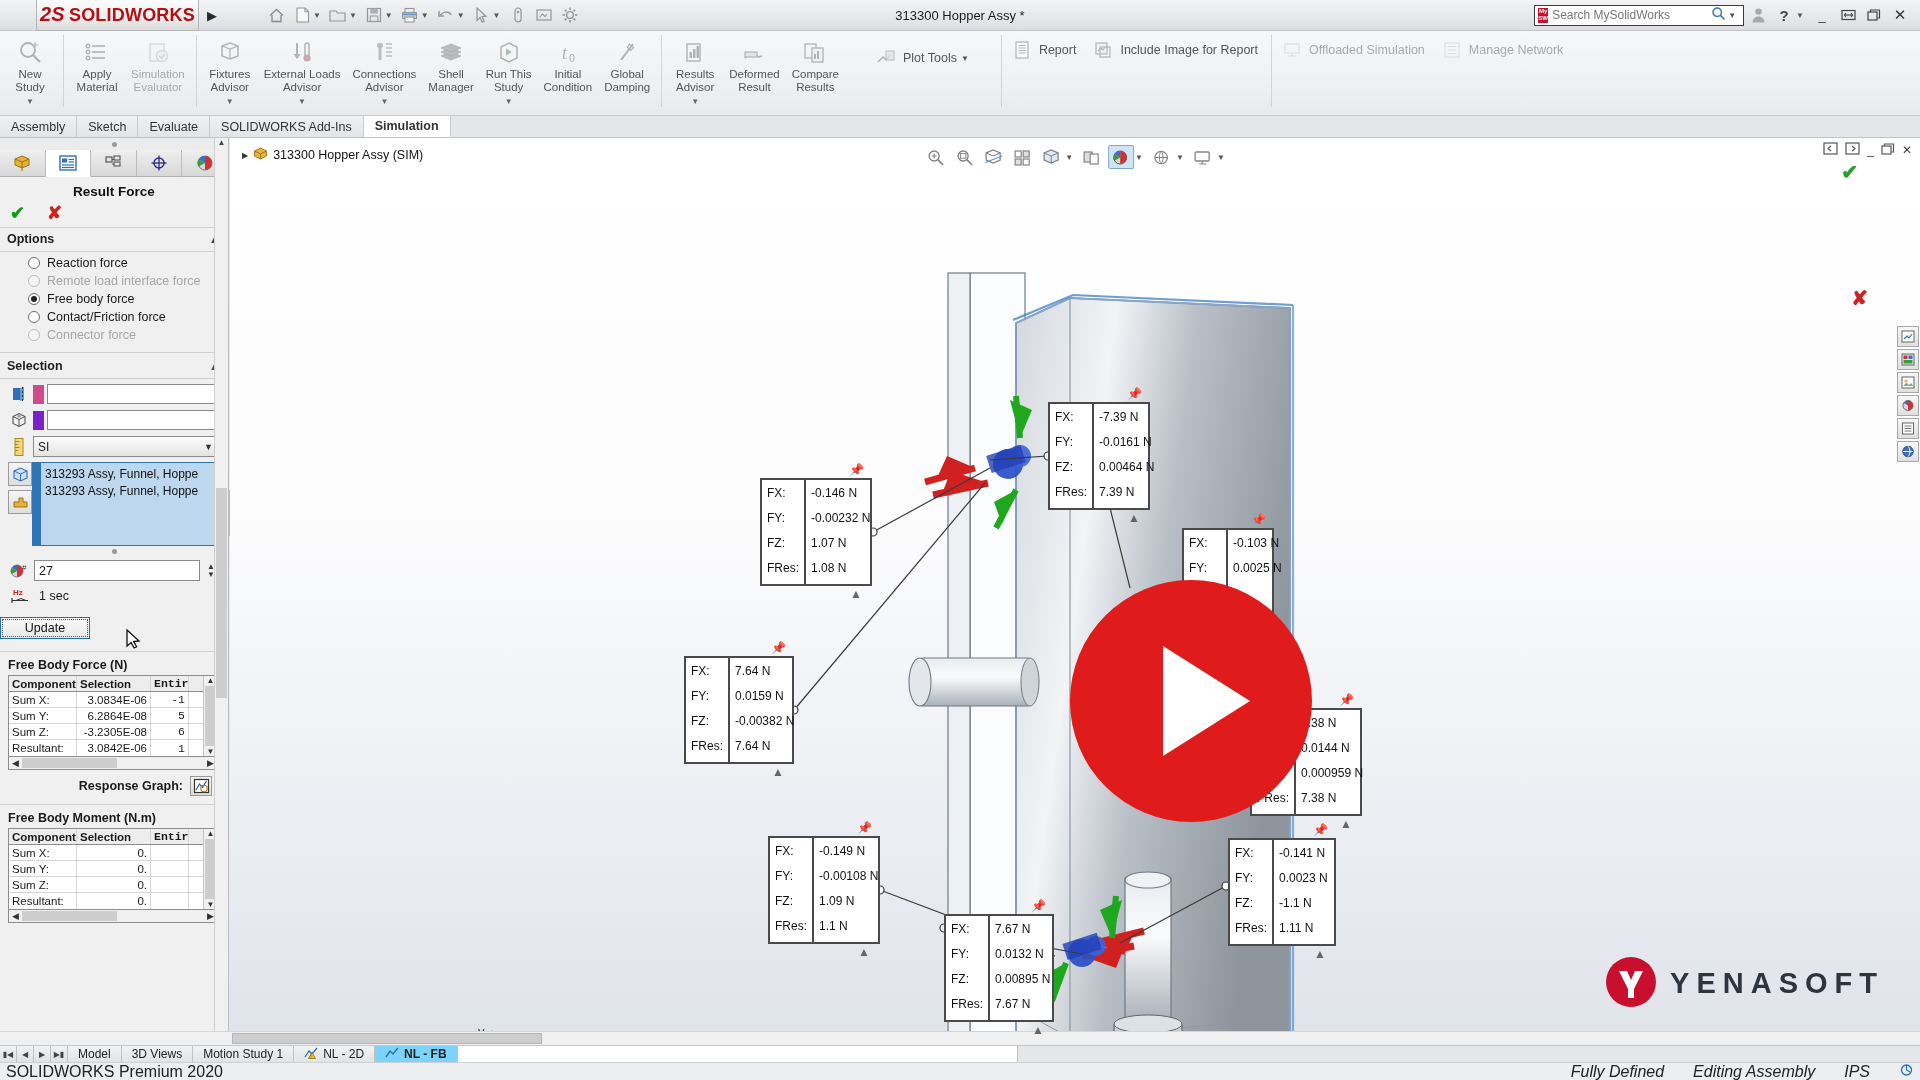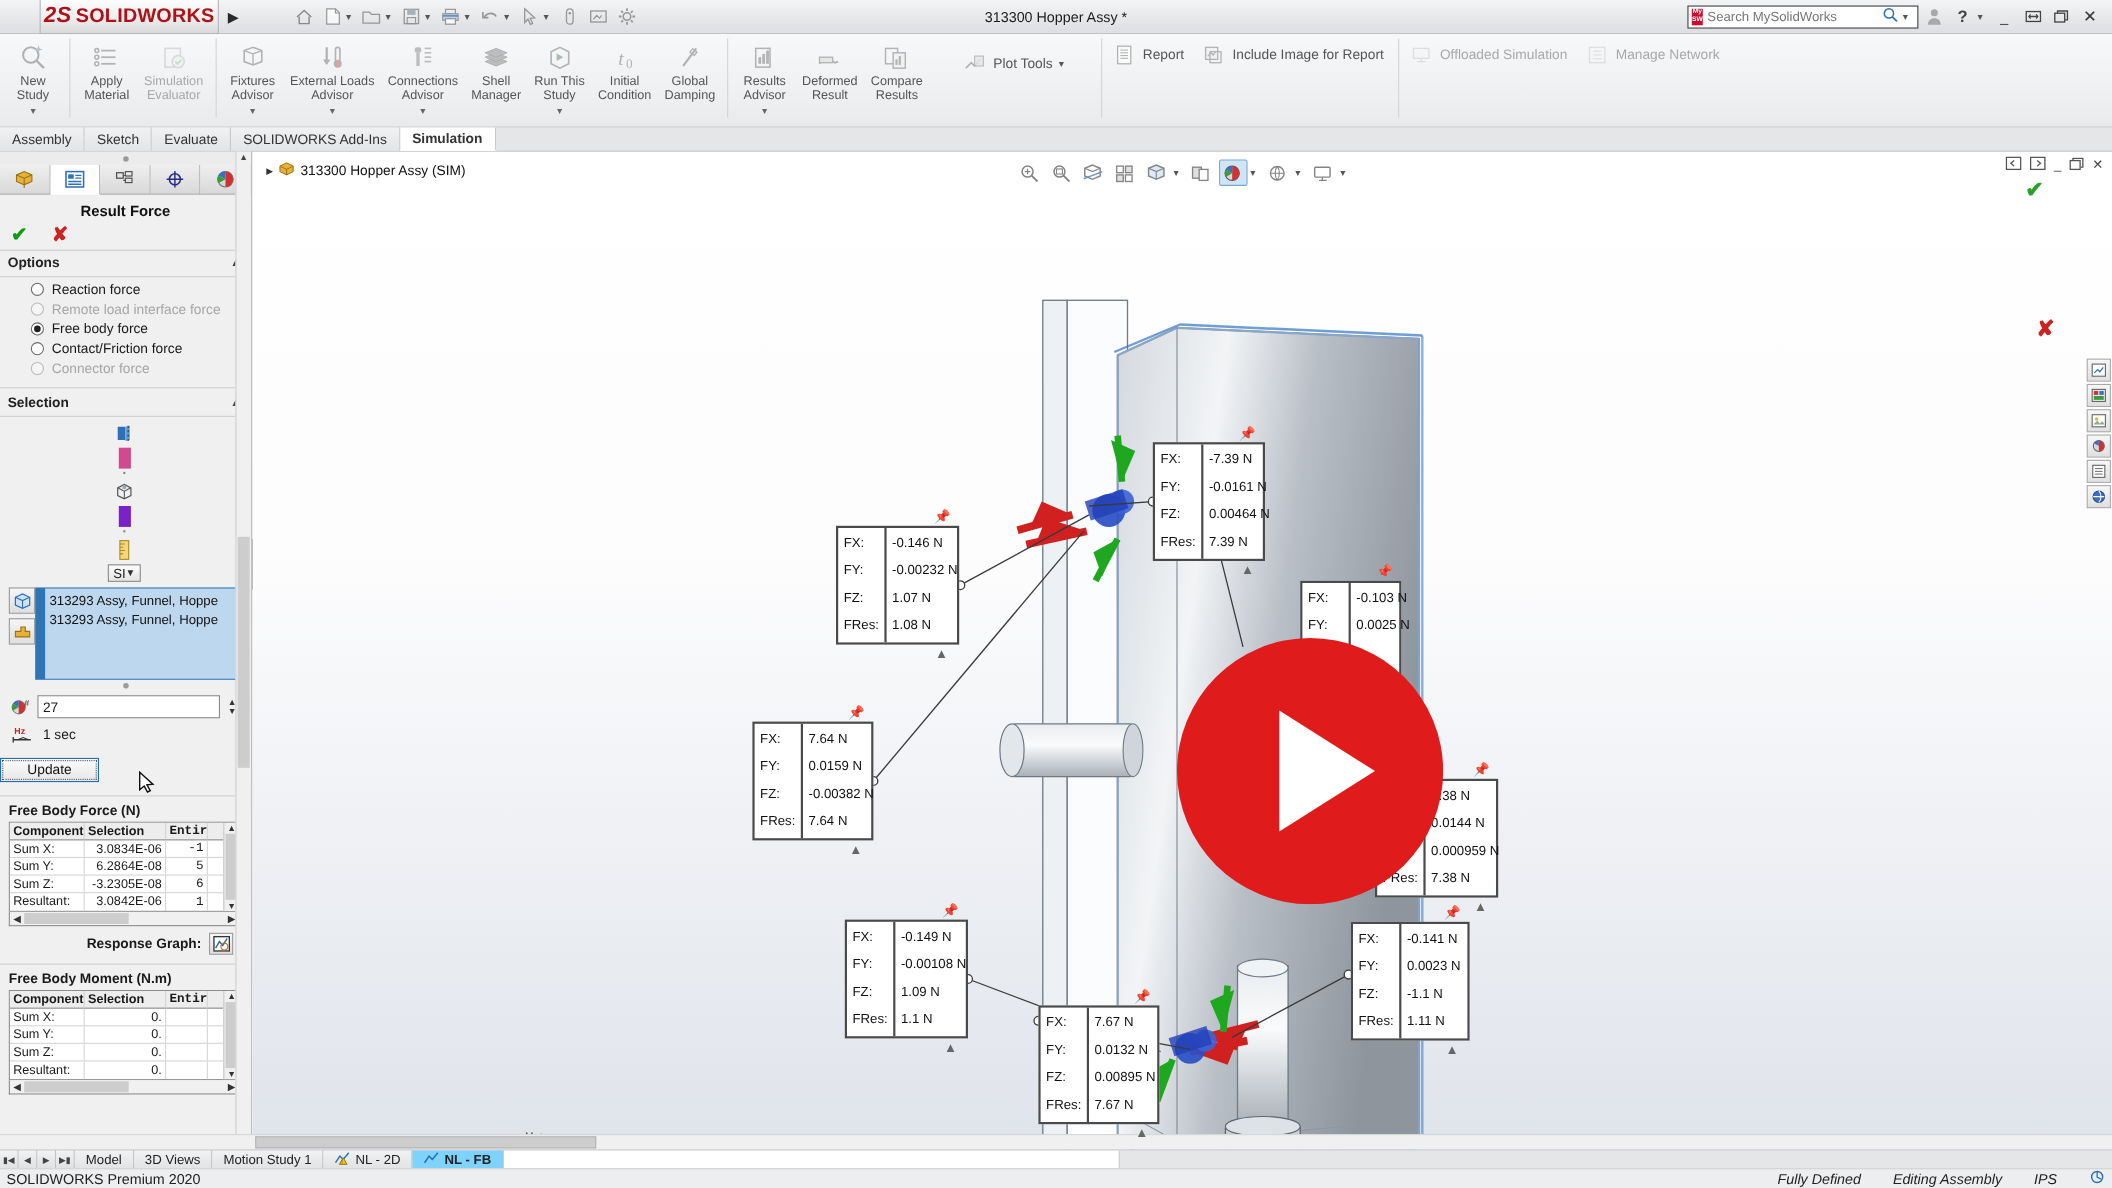--- a/index.html
+++ b/index.html
@@ -131,21 +131,21 @@
 
   .radio-row { display: flex; align-items: center; gap: 7px; padding: 2px 0 2px 28px; font-size: 12.5px; }
   .radio-row.dim { color: #a6a6a6; }
   .rd {
     width: 12px; height: 12px; border-radius: 50%; border: 1px solid #6d6d6d;
     background: #fff; display:flex;align-items:center;justify-content:center; flex: none;
   }
   .rd.dim { border-color: #bdbdbd; background: #f5f5f5; }
   .rd.on::after { content:''; width:6px;height:6px;border-radius:50%;background:#222; }
 
-  .sel-row { display: flex; align-items: center; gap: 3px; padding: 3px 10px 3px 8px; flex-direction: column; }
+  .sel-row { display: flex; align-items: center; gap: 3px; padding: 3px 10px 3px 8px; }
   .sel-ico { width: 22px; height: 20px; display:flex;align-items:center;justify-content:center; flex:none; }
   .colorchip { width: 11px; height: 19px; flex: none; }
   .sel-field {
     flex: 1; height: 20px; background: #fff; border: 1px solid #8a8a8a;
   }
   .sel-combo {
     flex: 1; height: 21px; background: linear-gradient(to bottom,#fcfcfc,#e4e4e4);
     border: 1px solid #8a8a8a; display: flex; align-items: center;
     padding: 0 4px; font-size: 12px; justify-content: space-between;
   }
@@ -252,21 +252,21 @@
     background: #e4e6e8; border-top: 1px solid #c4c6c9; display: flex; align-items: stretch; font-size: 12px;
   }
   .navbtn { width: 17px; border-right: 1px solid #bfc1c4; background: linear-gradient(to bottom,#f1f2f4,#dfe1e3); display:flex;align-items:center;justify-content:center; font-size: 8px; color:#444; }
   .btab { padding: 0 10px; display:flex; align-items:center; gap: 4px; border-right: 1px solid #bfc1c4; background: linear-gradient(to bottom,#f1f2f4,#e1e3e5); color:#222; }
   .btab.active { background: #7dd3fc; font-weight: bold; }
   .btab-fill { flex: 1; background: #fff; border-right: 1px solid #bfc1c4; max-width: 560px; }
   .btab-rest { flex: 1; background: #e4e6e8; }
   .statusbar {
     position: absolute; left: 0; bottom: 0; width: 1920px; height: 18px;
     background: #eceef0; border-top: 1px solid #cfd1d4; display: flex; align-items: center;
-    font-size: 13px; color: #222; padding: 0 6px;
+    font-size: 16px; color: #222; padding: 0 6px;
   }
   .sb-right { margin-left: auto; display: flex; align-items: center; gap: 29px; font-style: italic; }
   .hscroll-bottom {
     position: absolute; left: 0; bottom: 35px; width: 1920px; height: 14px; background: #f0f0f0;
     border-top: 1px solid #d3d5d8; display: flex; align-items: center;
   }
   .hsb-thumb { height: 11px; background: #cdcdcd; border: 1px solid #b5b5b5; margin-left: 232px; width: 310px; }
 </style>
 </head>
 <body>
@@ -1371,20 +1371,29 @@
       <span class="chev-dn">▲</span>
     </div>
 
     <div class="playbtn">
       <svg width="242" height="242" viewBox="0 0 242 242">
         <circle cx="121" cy="121" r="121" fill="#e01b1b"></circle>
         <path d="M93 66 L180 121 L93 176 Z" fill="#ffffff"></path>
       </svg>
     </div>
 
+    <div class="yenasoft">
+      <span>
+        <svg width="52" height="52" viewBox="0 0 52 52">
+            <circle cx="26" cy="26" r="25" fill="#c8102e"></circle>
+            <path d="M14 15 l8 0 l4 9 l4 -9 l8 0 l-9 18 l0 9 l-6 0 l0 -9 z" fill="#fff"></path>
+          </svg>
+      </span>
+      <span class="yena-text">YENASOFT</span>
+    </div>
   </div>
 
   <div class="hscroll-bottom">
     <div class="hsb-thumb"></div>
   </div>
 
   <div class="bottomtabs">
     <div class="navbtn">▮◀</div>
     <div class="navbtn">◀</div>
     <div class="navbtn">▶</div>

